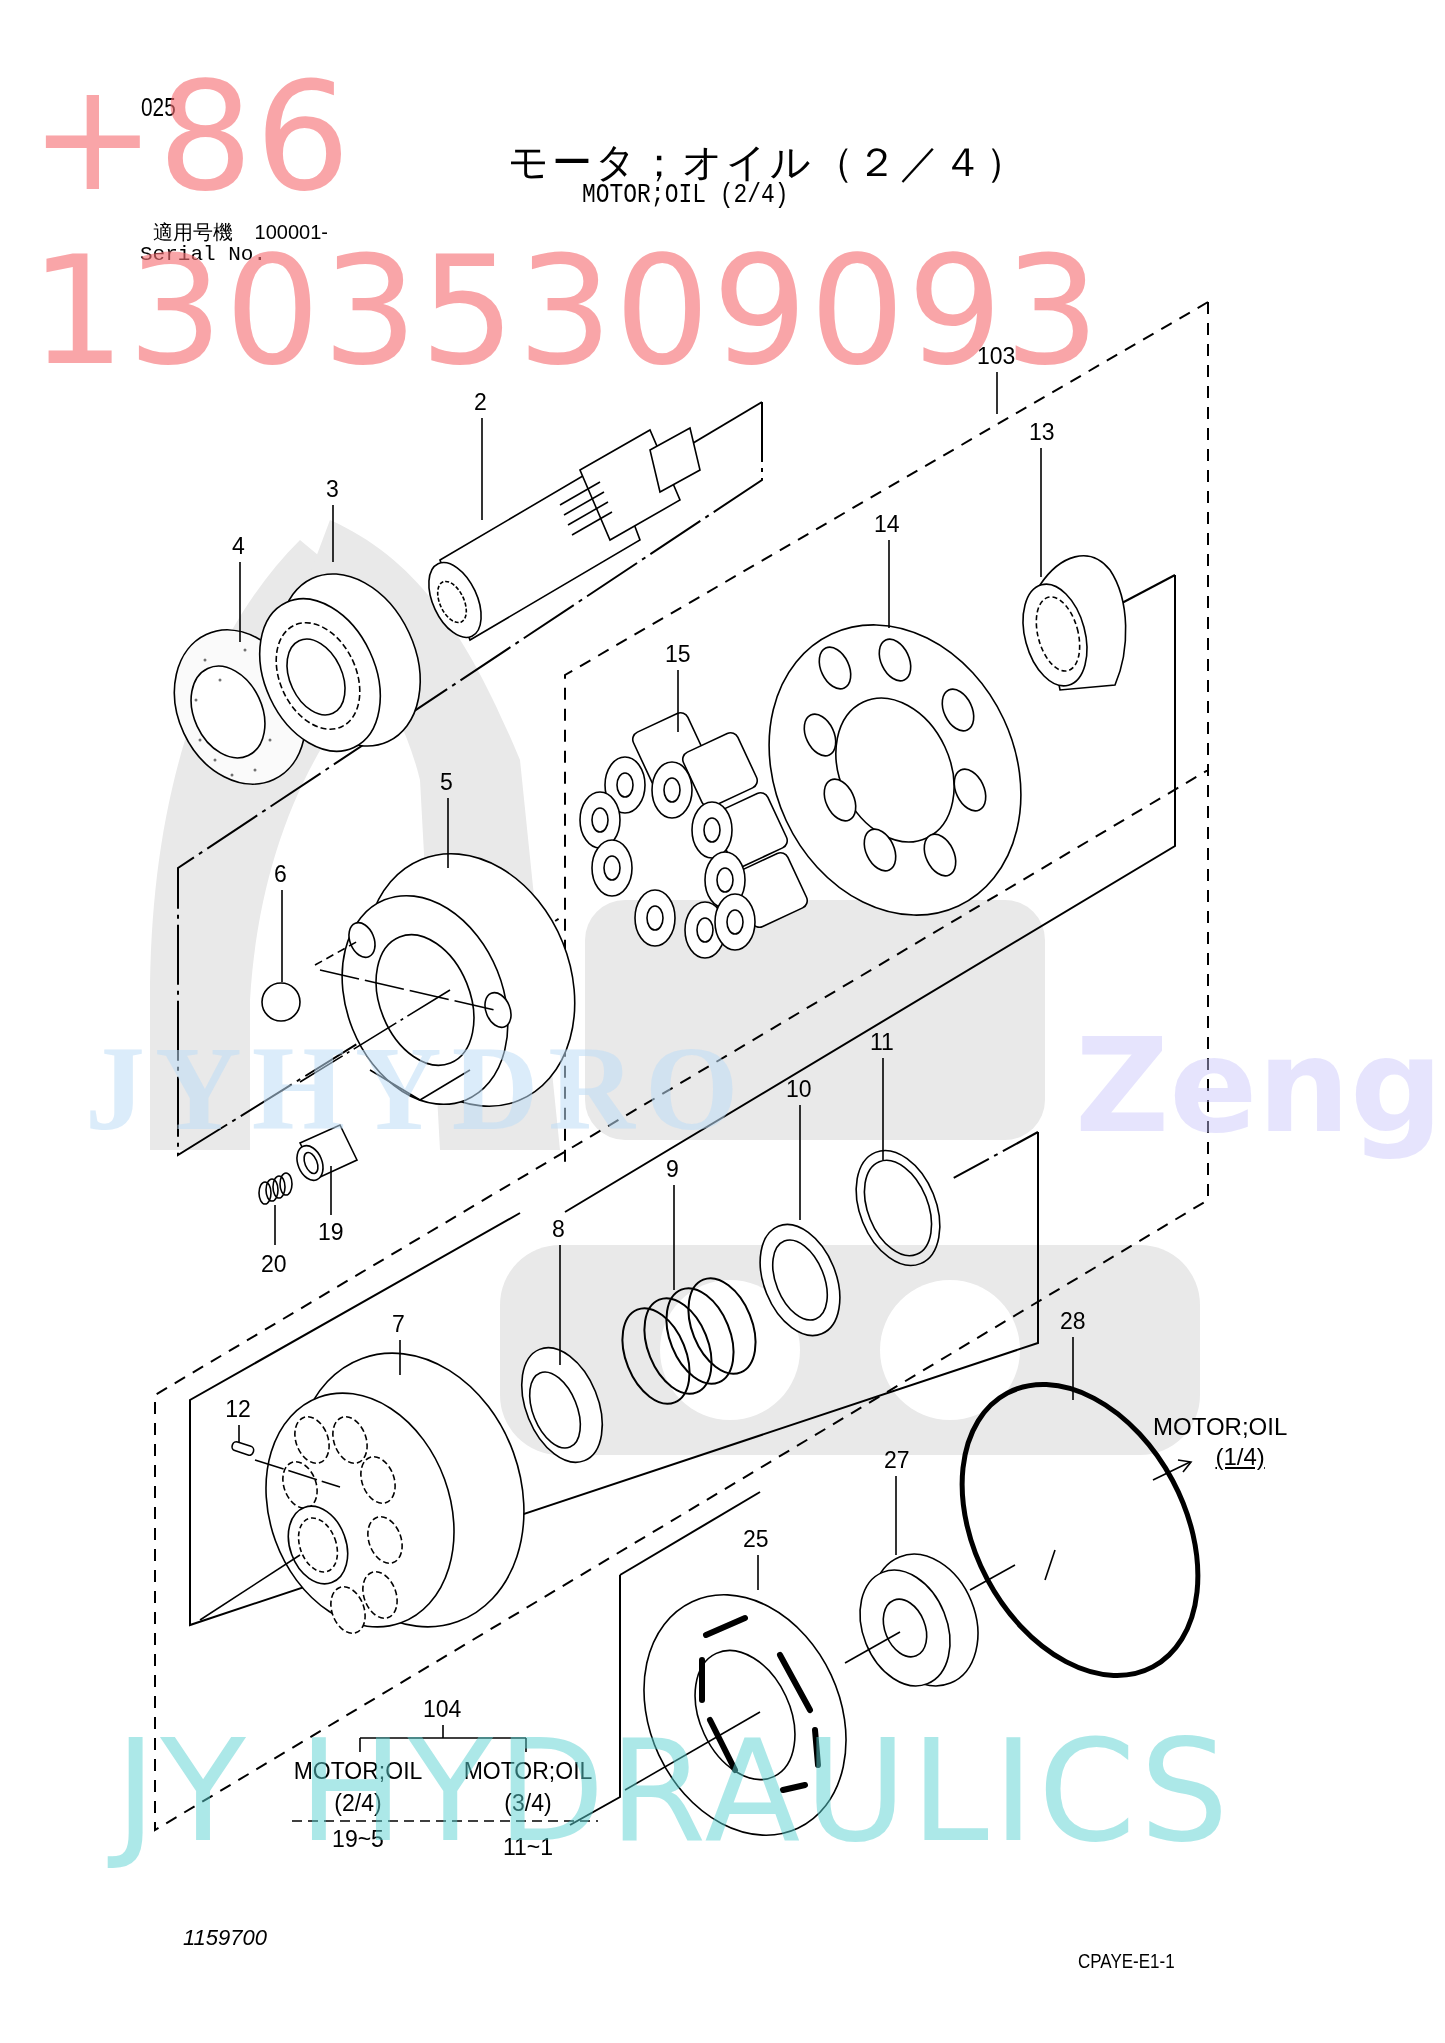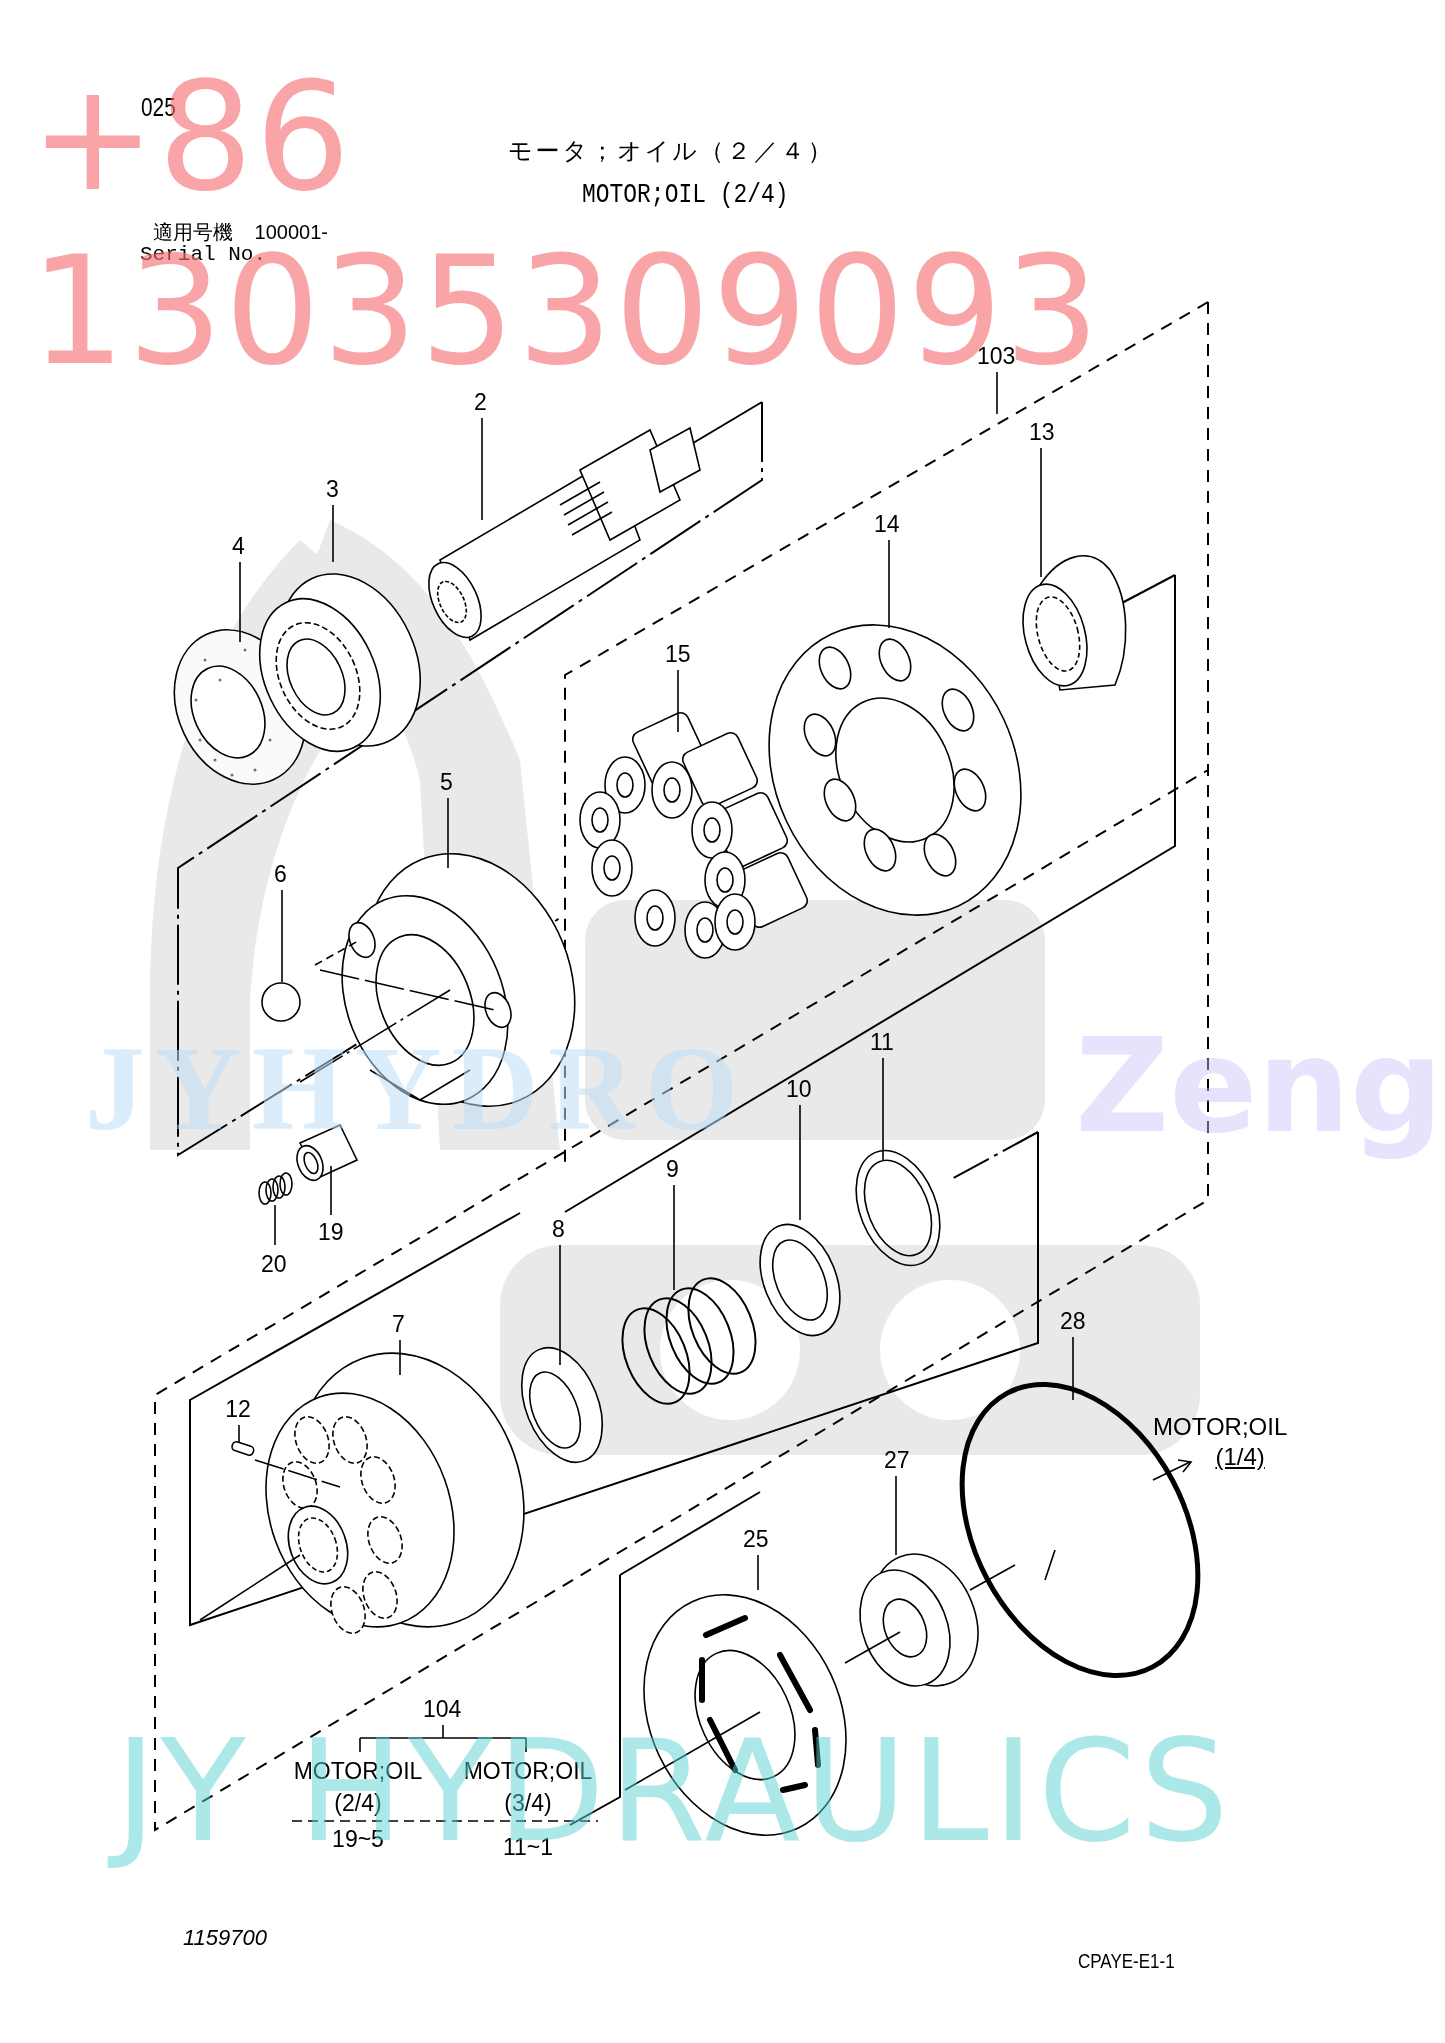--- a/index.html
+++ b/index.html
@@ -276,21 +276,21 @@
     <text class="lbl" x="261" y="1272">20</text>
     <text class="lbl" x="743" y="1547">25</text>
     <text class="lbl" x="884" y="1468">27</text>
     <text class="lbl" x="1060" y="1329">28</text>
     <text class="lbl" x="977" y="364">103</text>
     <text class="lbl" x="423" y="1717">104</text>
   </g>
 </svg>
 
 <div class="abs" style="left:141px; top:92px; font-size:26px; transform:scaleX(0.8); transform-origin:left top;">025</div>
-<div class="abs" style="left:508px; top:135px; font-size:24px; letter-spacing:3px;">モータ；オイル（２／４）</div>
+<div class="abs" style="left:508px; top:135px; font-size:40px; letter-spacing:3px;">モータ；オイル（２／４）</div>
 <div class="abs" style="left:582px; top:180px; font-size:27px; font-family:'Liberation Mono', monospace; transform:scaleX(0.85); transform-origin:left top;">MOTOR;OIL (2/4)</div>
 <div class="abs" style="left:153px; top:219px; font-size:20px;">
   <span>適用号機</span>
   <span style="margin-left:16px;">100001-</span>
 </div>
 <div class="abs" style="left:140px; top:243px; font-size:21px; font-family:'Liberation Mono', monospace;">Serial No.</div>
 
 <div class="abs" style="left:1153px; top:1412px; font-size:24px; text-align:center; line-height:30px;">
   <div>MOTOR;OIL</div>
   <div style="margin-left:40px;text-decoration:underline;">(1/4)</div>

